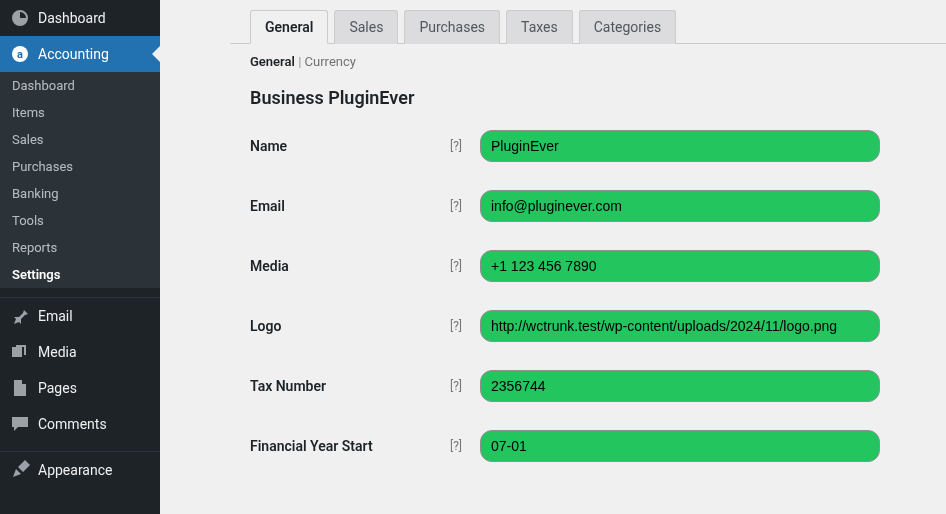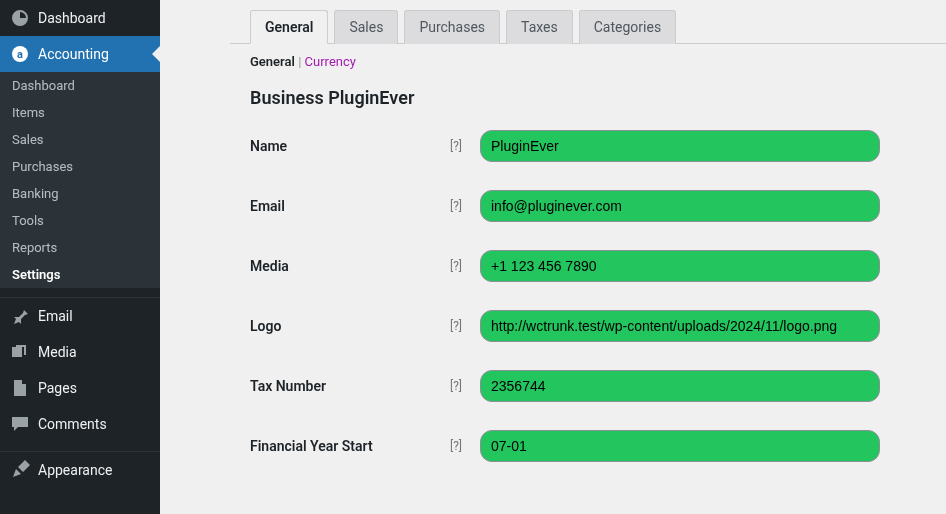--- a/index.html
+++ b/index.html
@@ -15,21 +15,21 @@
 .submenu-item.active { color: #fff; font-weight: 600; }
 .sep { height: 5px; background: #1d2327; border-bottom: 1px solid #2c3338; margin: 5px 0 0 0; }
 .icon { width: 20px; height: 20px; display: inline-flex; align-items: center; justify-content: center; color: rgba(240,246,252,.6); }
 .menu-item.current .icon { color: #fff; }
 .content { flex: 1; background: #f0f0f1; overflow: auto; padding-top: 10px; }
 .tabs { display: flex; gap: 6px; padding: 0 20px; border-bottom: 1px solid #ccc; margin-left: 70px; }
 .tab { padding: 8px 14px; background: #dcdcde; border: 1px solid #ccc; border-bottom: none; border-radius: 3px 3px 0 0; color: #50575e; cursor: pointer; font-size: 14px; margin-bottom: -1px; }
 .tab.active { background: #f0f0f1; border-bottom: 1px solid #f0f0f1; color: #1d2327; font-weight: 600; }
 .subsubsub { padding: 10px 20px 0 90px; font-size: 13px; }
 .subsubsub .current { font-weight: 600; color: #1d2327; }
-.subsubsub .link { color: #a21caf; cursor: pointer; }
+.subsubsub .link { color: #737373; cursor: pointer; }
 .subsubsub .divider { color: #999; }
 .section-title { font-size: 18px; font-weight: 600; padding: 18px 20px 8px 90px; }
 .form-table { width: 100%; padding: 0 20px 0 90px; }
 .form-row { display: flex; align-items: center; padding: 14px 0; }
 .form-label { width: 200px; font-weight: 600; font-size: 14px; color: #1d2327; }
 .help-col { width: 30px; text-align: left; color: #777; font-size: 12px; }
 .form-input { flex: 0 0 400px; }
 .form-input input { width: 100%; padding: 6px 10px; border: 1px solid #8c8f94; border-radius: 12px; font-size: 14px; height: 32px; background: #22c55e; }
 svg { width: 20px; height: 20px; fill: currentColor; }
 </style>

